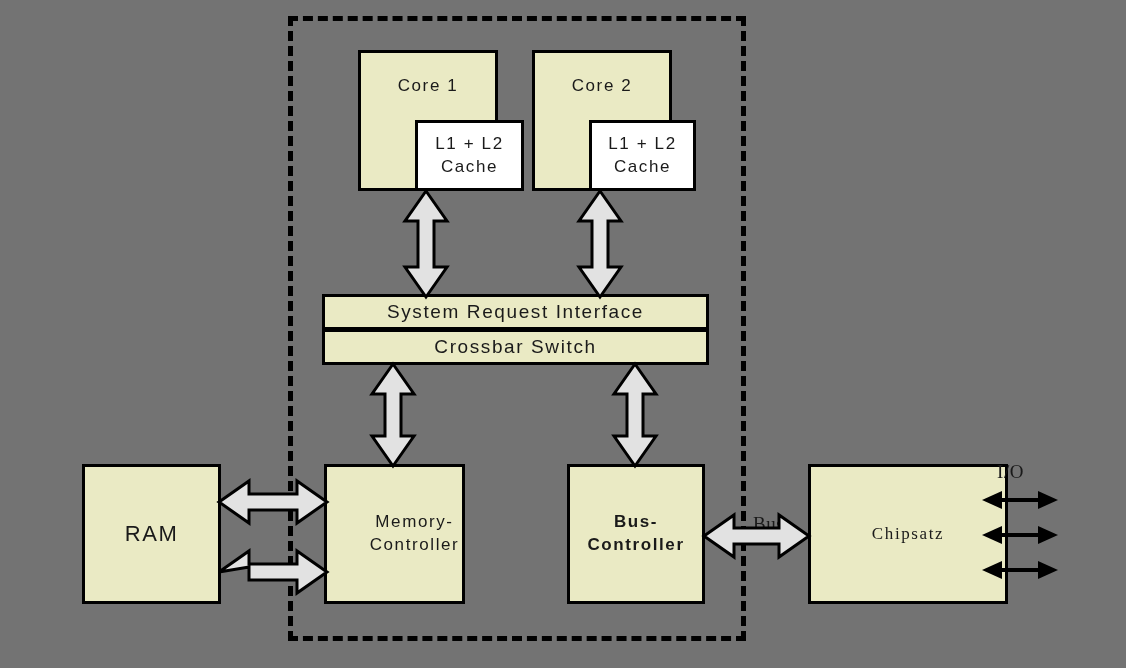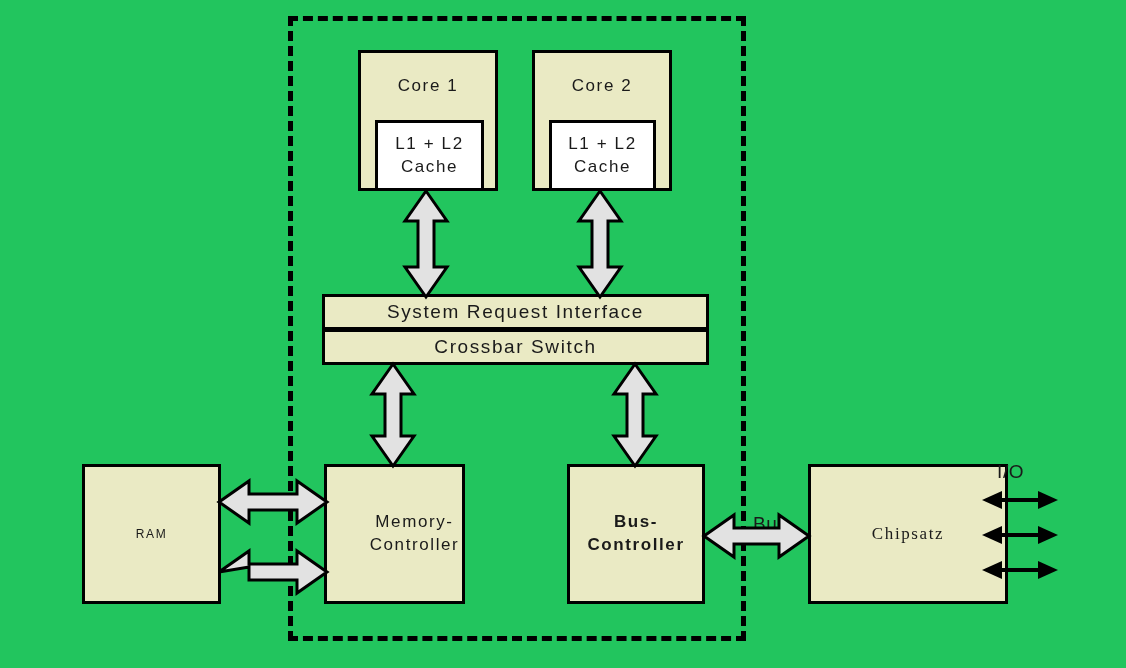--- a/index.html
+++ b/index.html
@@ -8,49 +8,50 @@
     padding: 0;
     background: #ffffff;
   }
   body {
     font-family: "Liberation Sans", "DejaVu Sans", sans-serif;
   }
   #canvas {
     position: relative;
     width: 1126px;
     height: 668px;
-    background: #22c55e;
+    background: #737373;
     overflow: hidden;
   }
   .box {
     position: absolute;
     box-sizing: border-box;
     border: 3px solid #000000;
     background: #eaeac4;
     display: flex;
     align-items: center;
     justify-content: center;
     text-align: center;
     color: #1a1a1a;
     letter-spacing: 1.6px;
     line-height: 1.35;
     white-space: pre-line;
     user-select: none;
   }
-  .box.white { background: #ffffff; }
+  .box.white { background: #ffffff; margin-left: 40px; }
   .box.core-label {
     align-items: flex-start;
     padding-top: 22px;
   }
   .label {
     position: absolute;
     color: #1a1a1a;
     letter-spacing: 0.6px;
     white-space: nowrap;
     user-select: none;
+    font-family: Liberation Serif, serif;
   }
   .dashed-frame {
     position: absolute;
     box-sizing: border-box;
     border: 5px dashed #000000;
     background: transparent;
   }
   svg.overlay {
     position: absolute;
     left: 0;
@@ -96,21 +97,21 @@
   </div>
 
   <div class="box" style="left:322px; top:294px; width:387px; height:36px; font-size:19px;">
     <span>System Request Interface</span>
   </div>
 
   <div class="box" style="left:322px; top:329px; width:387px; height:36px; font-size:19px;text-align:right;">
     <span>Crossbar Switch</span>
   </div>
 
-  <div class="box" style="left:82px; top:464px; width:139px; height:140px; font-size:12px;">
+  <div class="box" style="left:82px; top:464px; width:139px; height:140px; font-size:22px;">
     <span>RAM</span>
   </div>
 
   <div class="box" style="left:324px; top:464px; width:141px; height:140px; font-size:17px;padding-left:40px;">
     <span>Memory-
 Controller</span>
   </div>
 
   <div class="box" style="left:567px; top:464px; width:138px; height:140px; font-size:17px;font-weight:bold;">
     <span>Bus-

